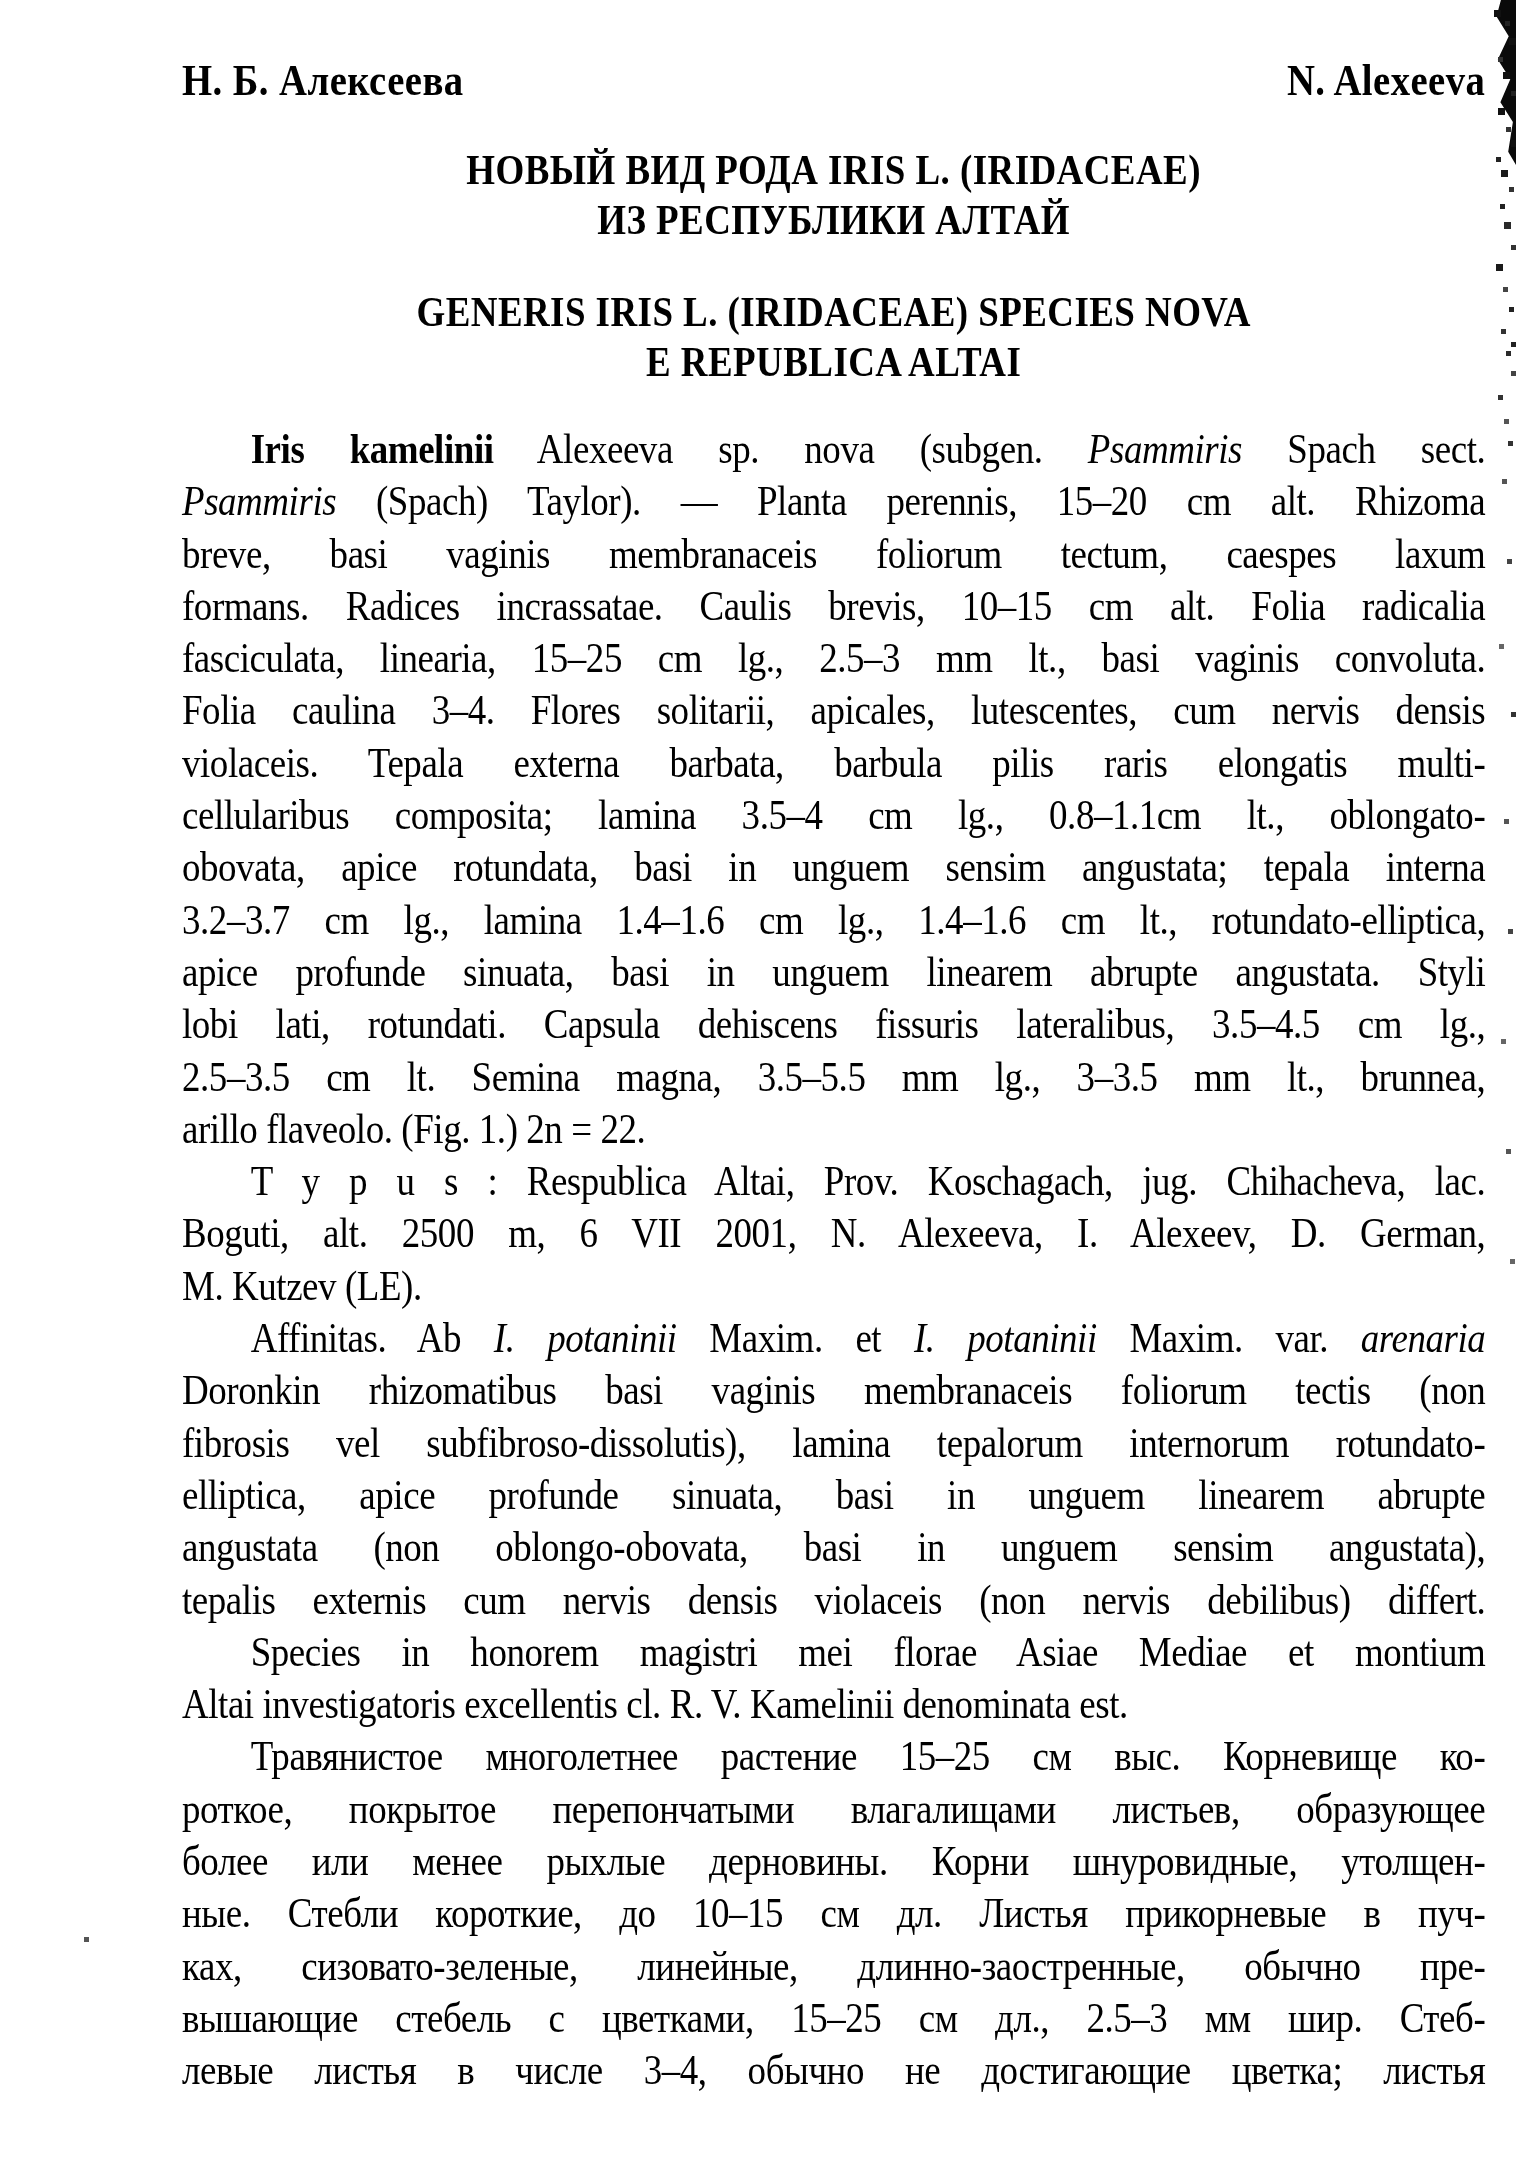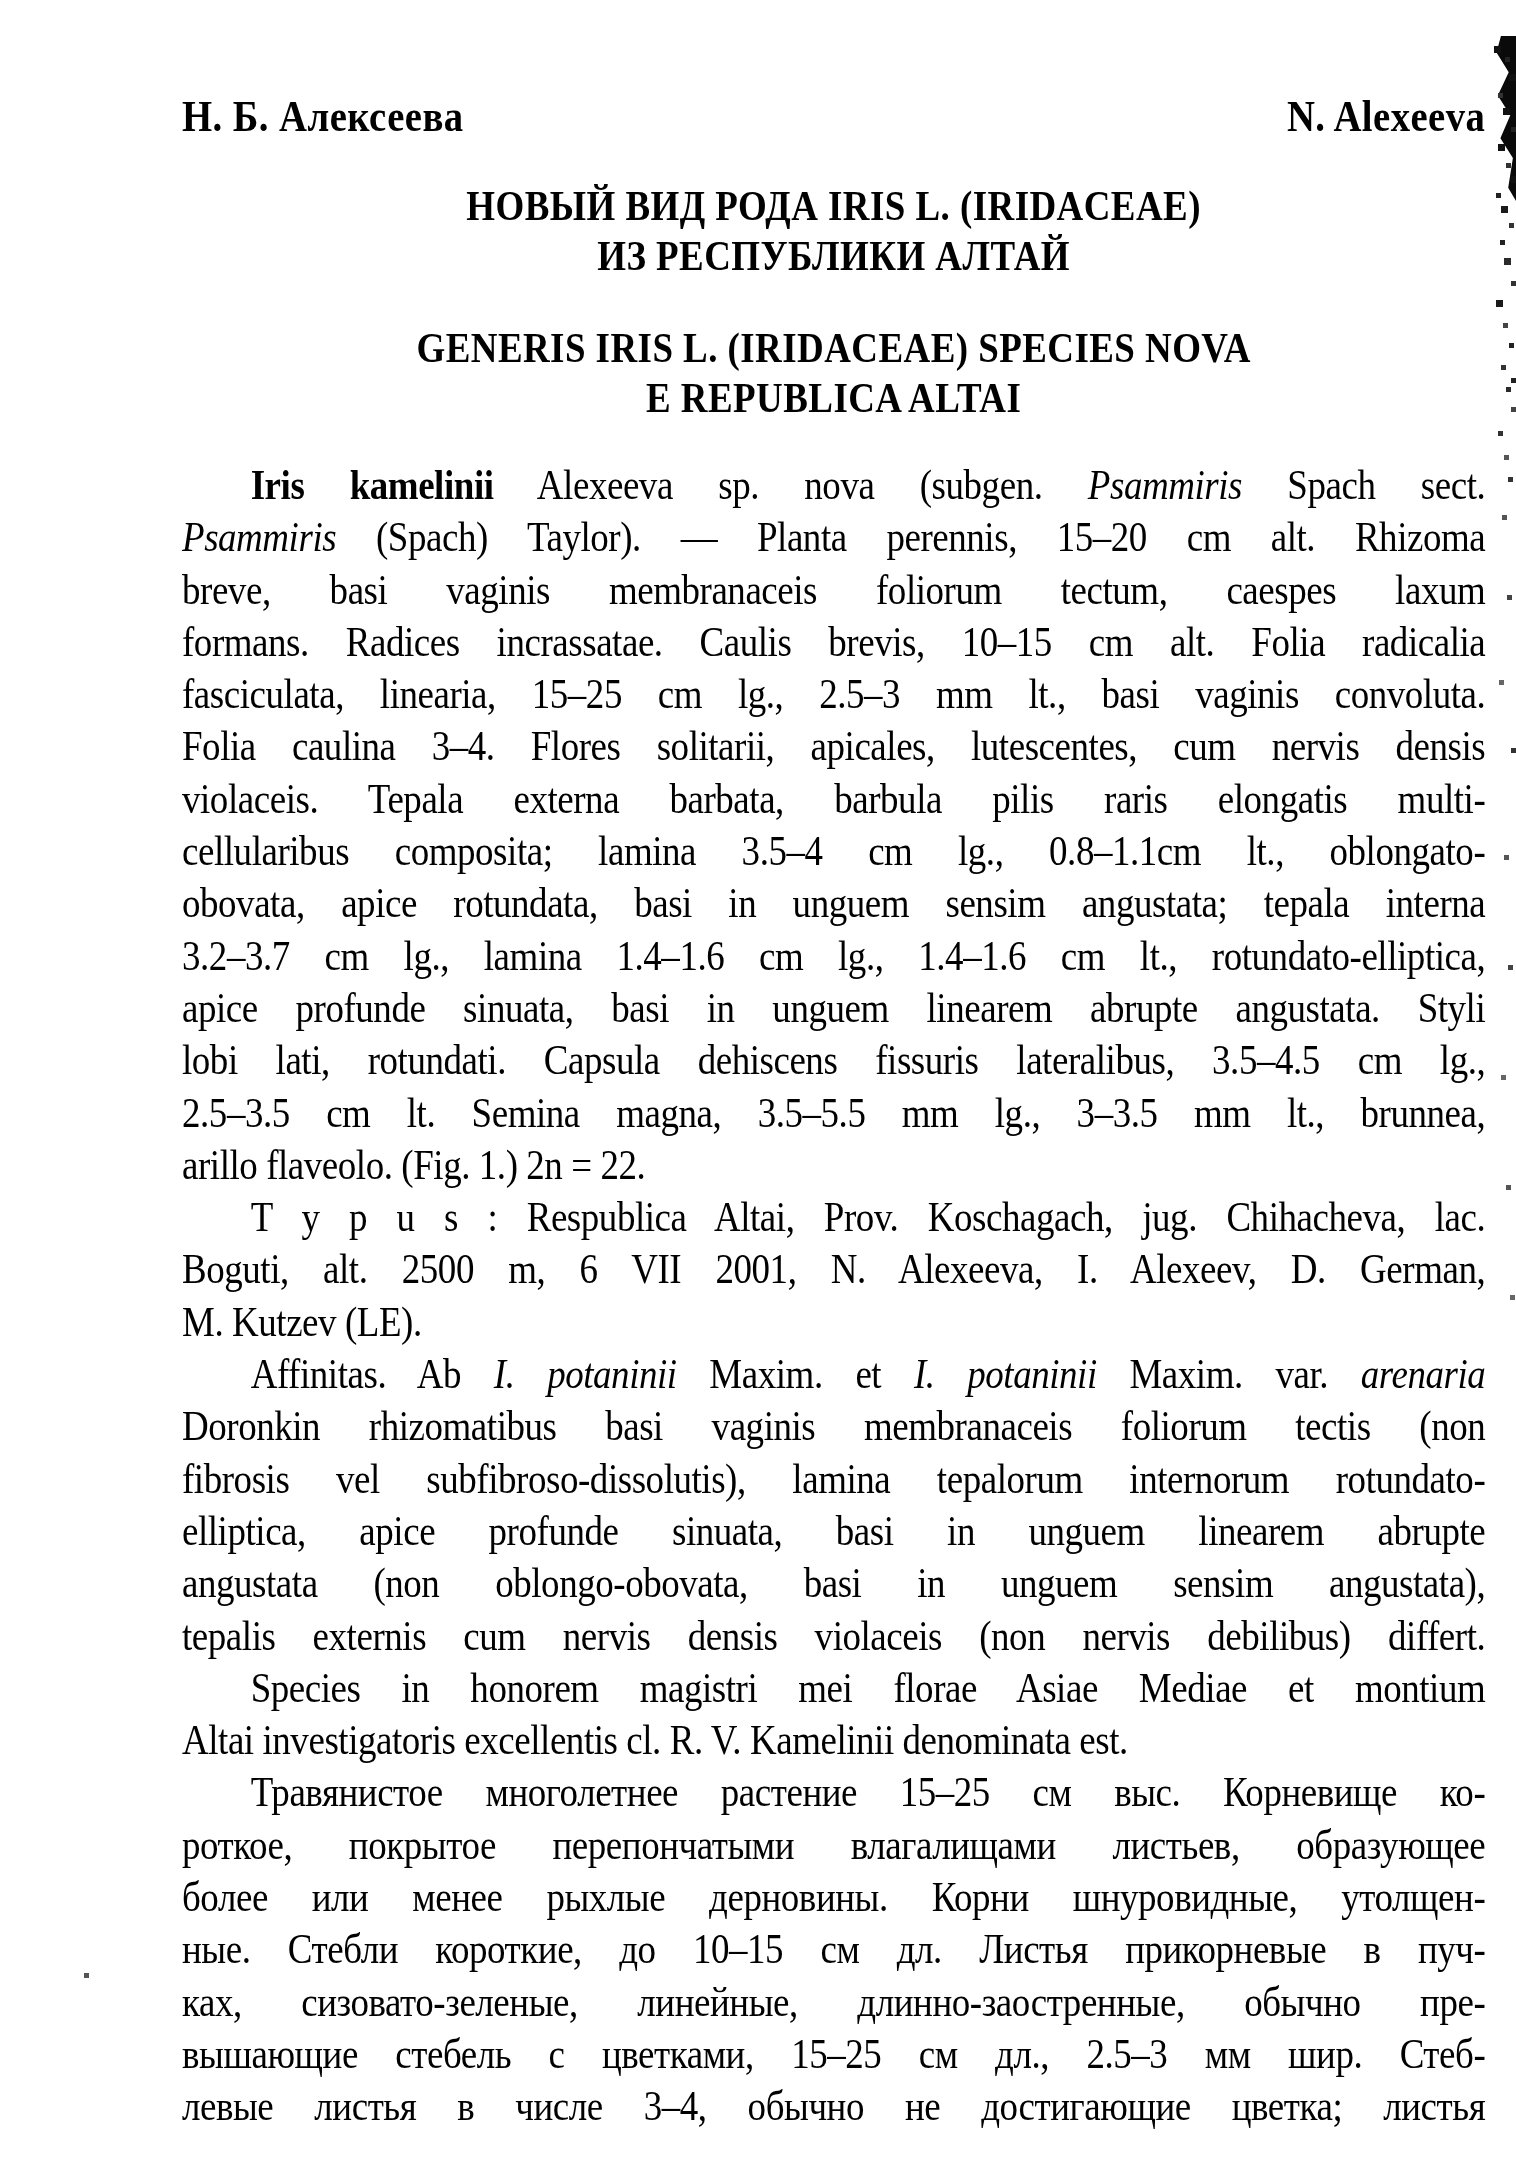--- a/index.html
+++ b/index.html
@@ -4,21 +4,21 @@
 <style>
   html, body { margin: 0; padding: 0; }
   body {
     width: 1516px; height: 2158px;
     background: #ffffff;
     position: relative;
     overflow: hidden;
     font-family: "Liberation Serif", serif;
     color: #000;
   }
-  .page { position: absolute; inset: 0; margin-top: 36px; }
+  .page { position: absolute; inset: 0; }
 
   
   .text-col {
     position: absolute;
     left: 182px; top: 0;
     width: 1481px; height: 2158px;
     transform: scaleX(0.88);
     transform-origin: 0 0;
   }
 

